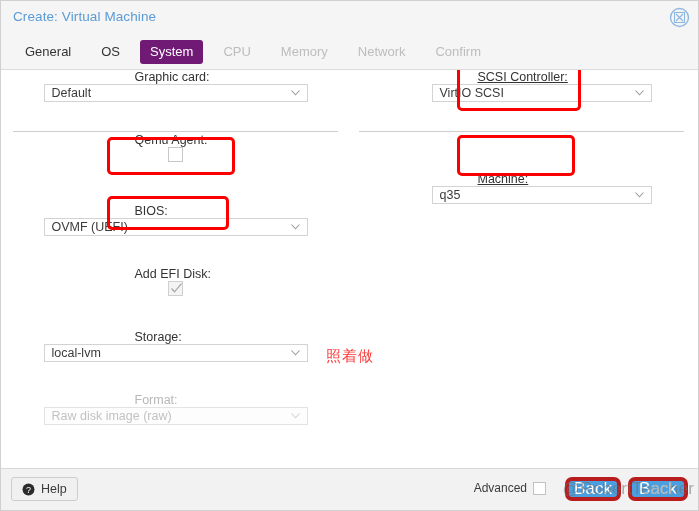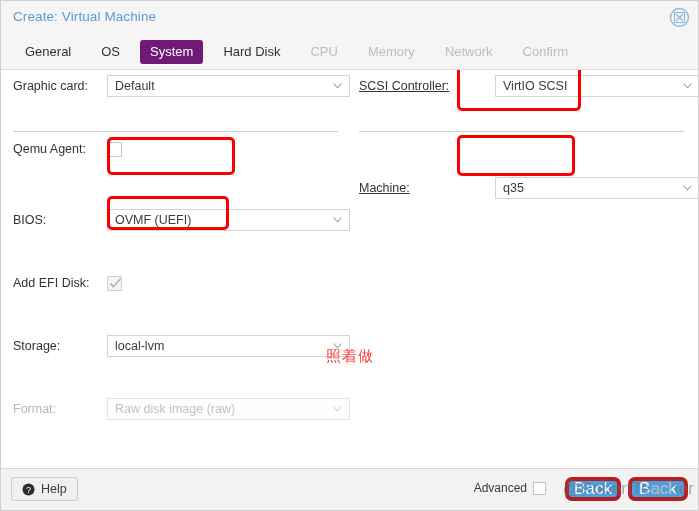--- a/index.html
+++ b/index.html
@@ -96,20 +96,21 @@
     width: 349px;
   }
   .col-left  { left: 0; }
   .col-right { left: 350px; }
 
   .row {
     position: relative;
     height: 32px;
     display: flex;
     align-items: center;
+    flex-direction: column;
   }
   .lbl {
     font-size: 12.5px;
     color: #333333;
     white-space: nowrap;
     flex: 0 0 auto;
   }
   .lbl.dim { color: #b8b8b8; }
 
   .col-left .lbl  { width: 106px; padding-left: 12px; box-sizing: border-box; }
@@ -287,21 +288,20 @@
         <rect x="5.5" y="5.5" width="10" height="10" fill="none" stroke="#8fb8e0" stroke-width="1.1"></rect>
         <path d="M7 7 L14 14 M14 7 L7 14" stroke="#8fb8e0" stroke-width="1.3" fill="none"></path>
       </svg>
     </div>
   </div>
 
   <div class="tabbar">
     <div class="tab">General</div>
     <div class="tab">OS</div>
     <div class="tab active">System</div>
-    <div class="tab">Hard Disk</div>
     <div class="tab disabled">CPU</div>
     <div class="tab disabled">Memory</div>
     <div class="tab disabled">Network</div>
     <div class="tab disabled">Confirm</div>
   </div>
 
   <div class="formarea">
 
     <div class="sep" style="left:12px; top:61px; width:325px;"></div>
     <div class="sep" style="left:358px; top:61px; width:325px;"></div>

